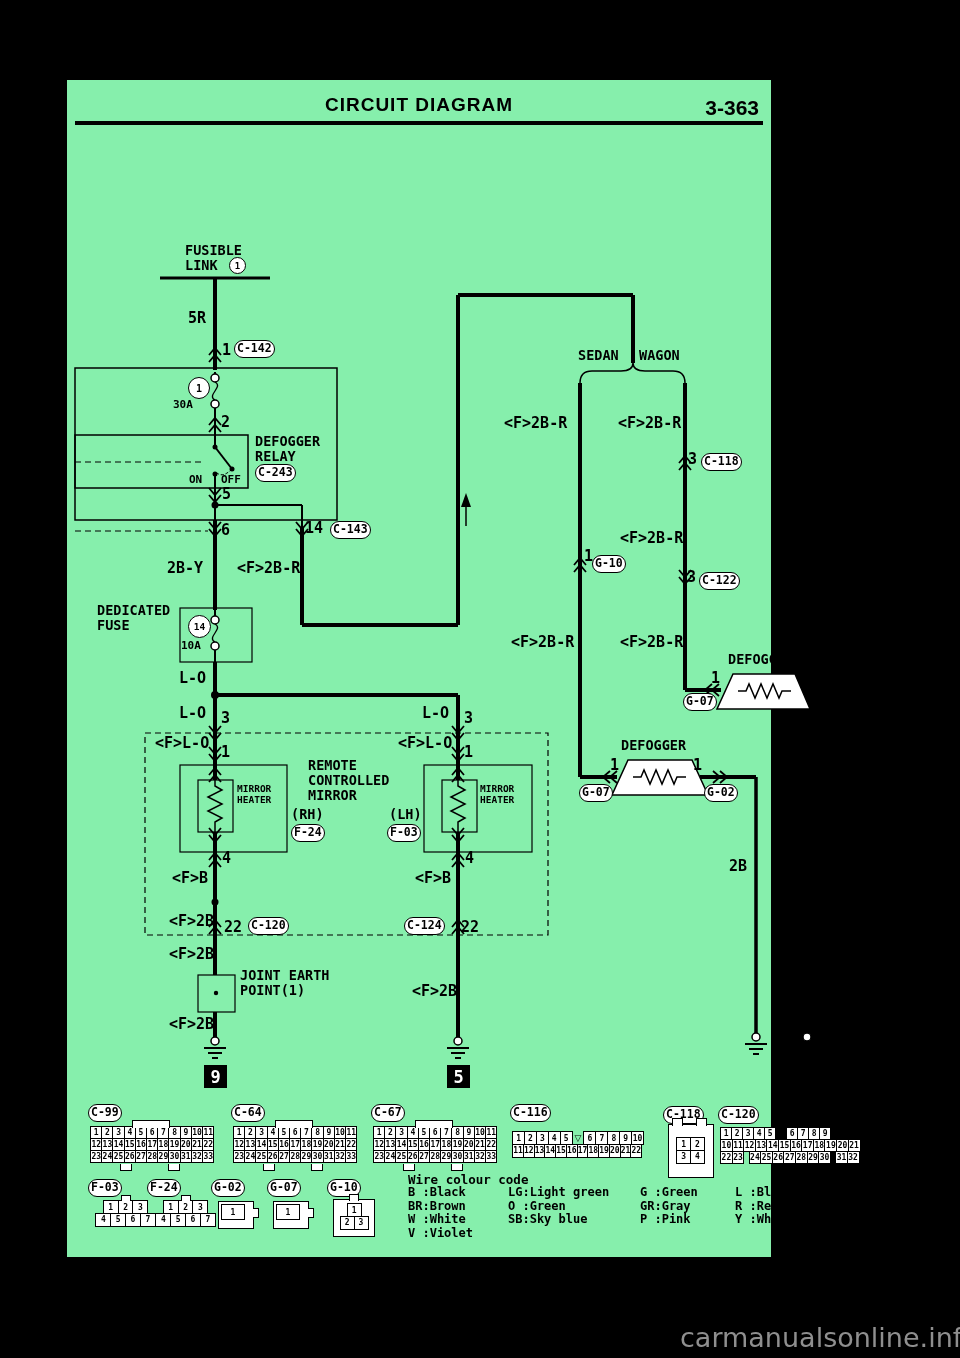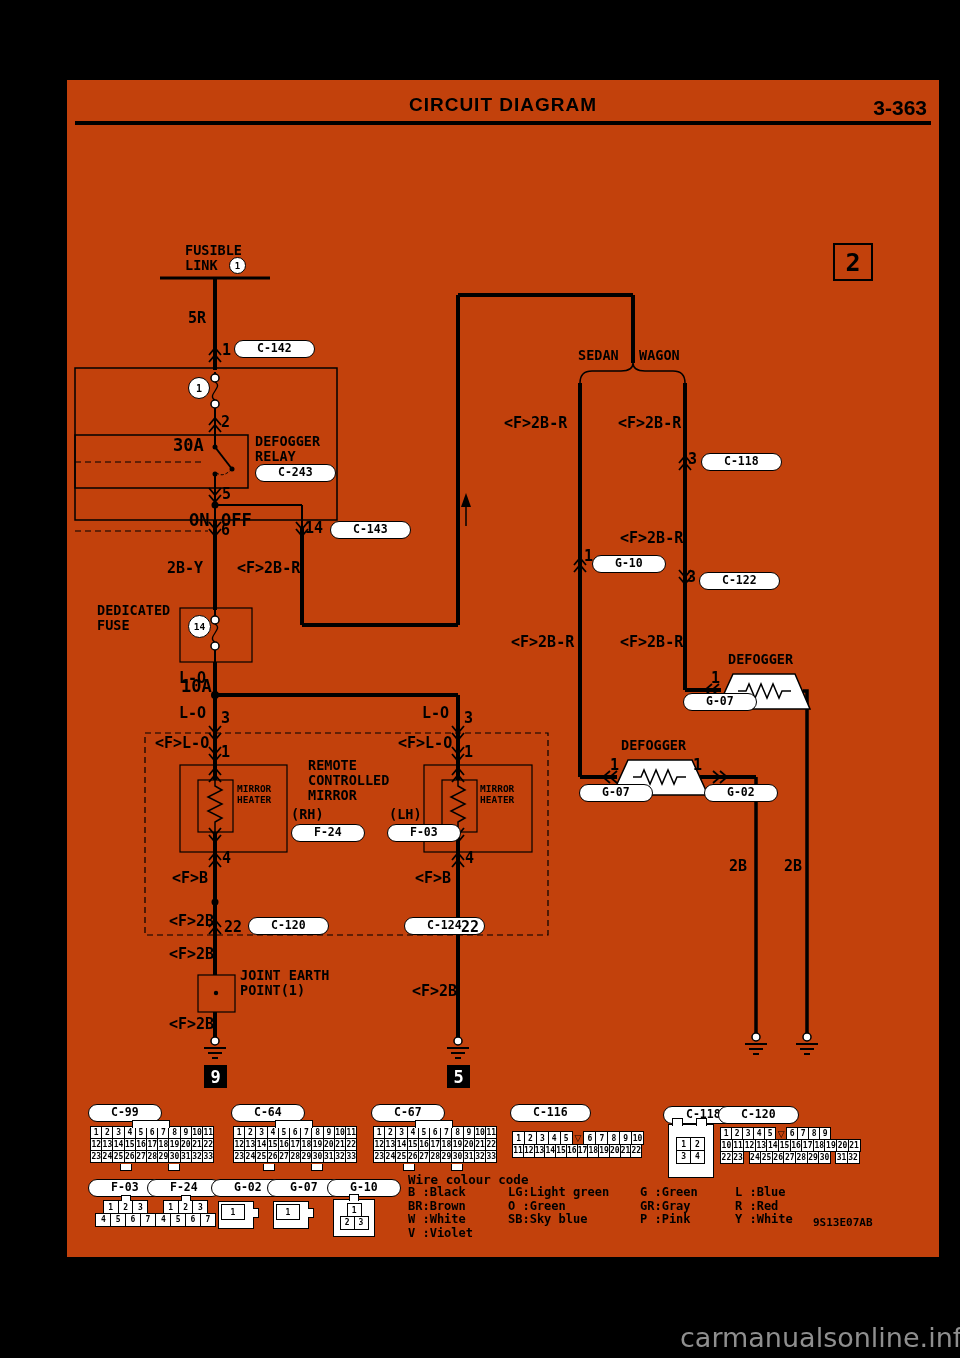--- a/index.html
+++ b/index.html
@@ -1,22 +1,22 @@
 <!DOCTYPE html>
 <html><head>
 <meta charset="utf-8">
 <style>
   html,body{margin:0;padding:0;width:960px;height:1358px;background:#000;overflow:hidden;}
-  #page{position:absolute;left:67px;top:80px;width:872px;height:1177px;background:#c2410c;font-family:"DejaVu Sans Mono",monospace;color:#000;}
+  #page{position:absolute;left:67px;top:80px;width:704px;height:1177px;background:#86efac;font-family:"DejaVu Sans Mono",monospace;color:#000;}
   .abs{position:absolute;}
   .lb{position:absolute;font:bold 15px/16px "DejaVu Sans Mono",monospace;white-space:pre-line;color:#000;}
   .md{font-size:13.5px;line-height:15px;}
-  .sm{font-size:17px;line-height:13px;margin-top:41px;}
+  .sm{font-size:11px;line-height:13px;}
   .xs{font-size:9.5px;line-height:11px;}
-  .st{position:absolute;border:1.5px solid #000;border-radius:9px;padding:0 22px;height:16px;line-height:16px;font:bold 11.5px "DejaVu Sans Mono",monospace;background:#fff;white-space:nowrap;}
+  .st{position:absolute;border:1.5px solid #000;border-radius:9px;padding:0 2px;height:16px;line-height:16px;font:bold 11.5px "DejaVu Sans Mono",monospace;background:#fff;white-space:nowrap;}
   .cn{position:absolute;border:1.5px solid #000;border-radius:50%;display:flex;align-items:center;justify-content:center;font:bold 10px "DejaVu Sans Mono",monospace;background:#fff;}
   .gb{position:absolute;width:23px;height:23px;background:#000;color:#fff;display:flex;align-items:center;justify-content:center;font:bold 17px "DejaVu Sans Mono",monospace;}
   #hdr-title{position:absolute;left:0;right:0;top:14px;text-align:center;font:bold 19px "Liberation Sans",sans-serif;letter-spacing:1px;}
   #hdr-num{position:absolute;right:12px;top:16px;font:bold 21px "Liberation Sans",sans-serif;}
   #hdr-rule{position:absolute;left:8px;right:8px;top:41px;height:3.5px;background:#000;}
   #fig2{position:absolute;left:766px;top:163px;width:36px;height:34px;border:2.5px solid #000;display:flex;align-items:center;justify-content:center;font:bold 25px "DejaVu Sans Mono",monospace;}
   svg{position:absolute;left:0;top:0;}
   
   .pr{display:flex;margin-bottom:-1.2px;}
   .pin{box-sizing:border-box;border:1.2px solid #000;height:13px;display:flex;align-items:center;justify-content:center;font:bold 8px "DejaVu Sans Mono",monospace;margin-right:-1.2px;background:#fff;}

